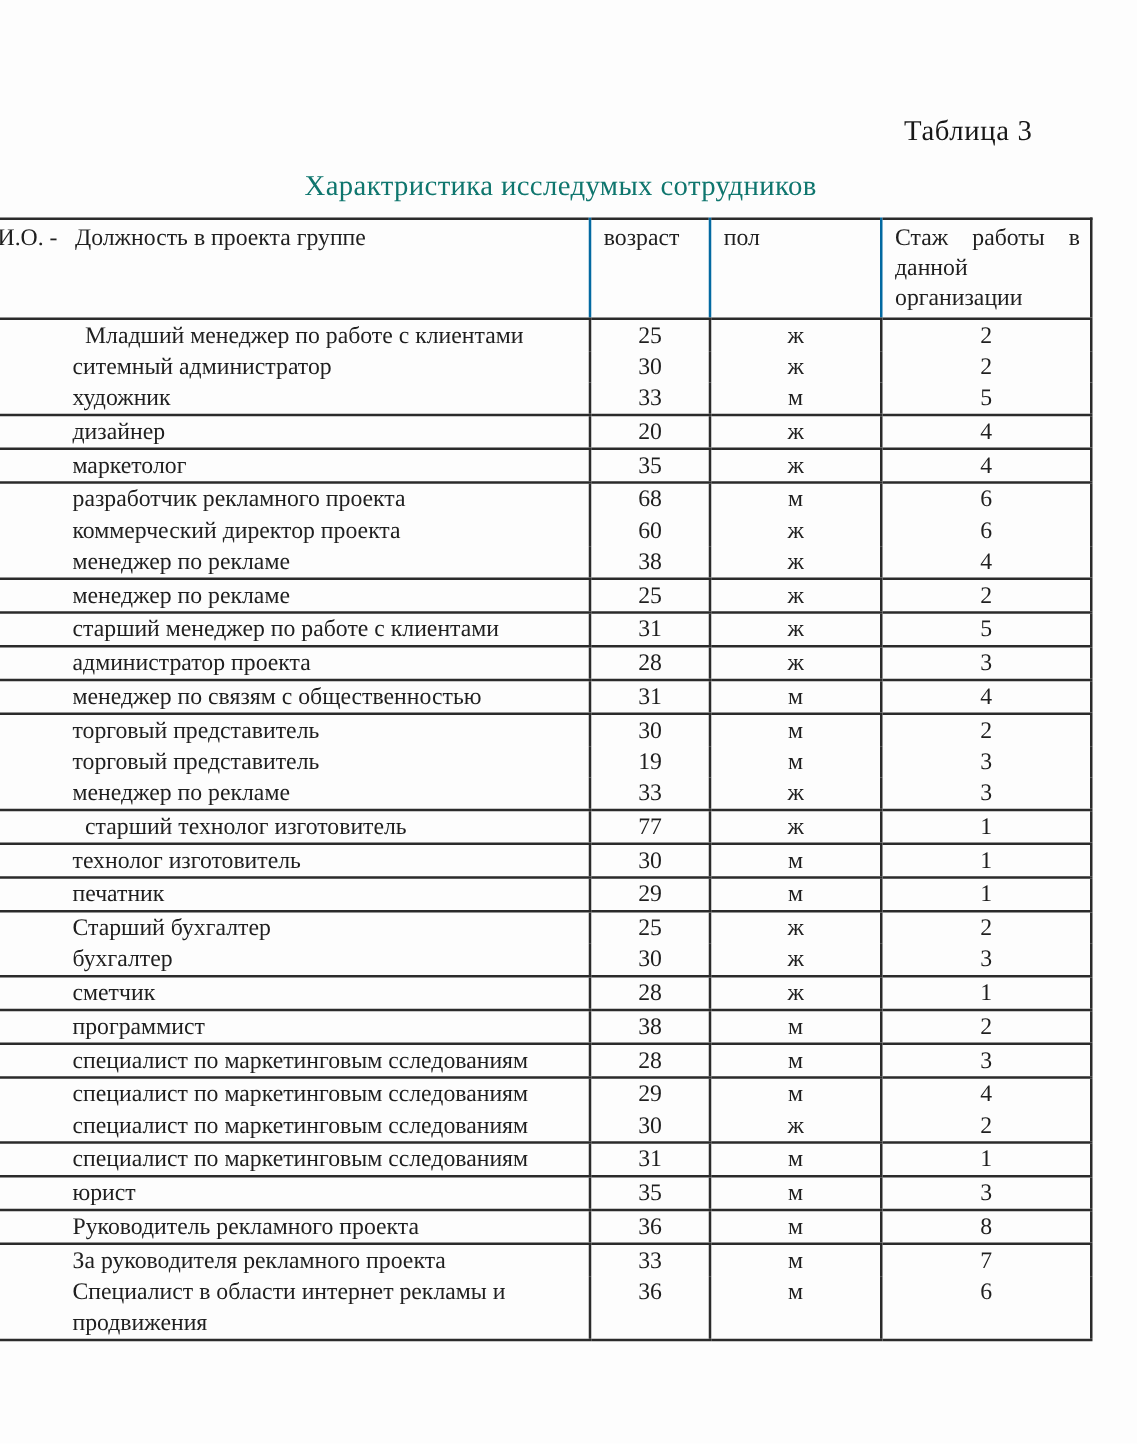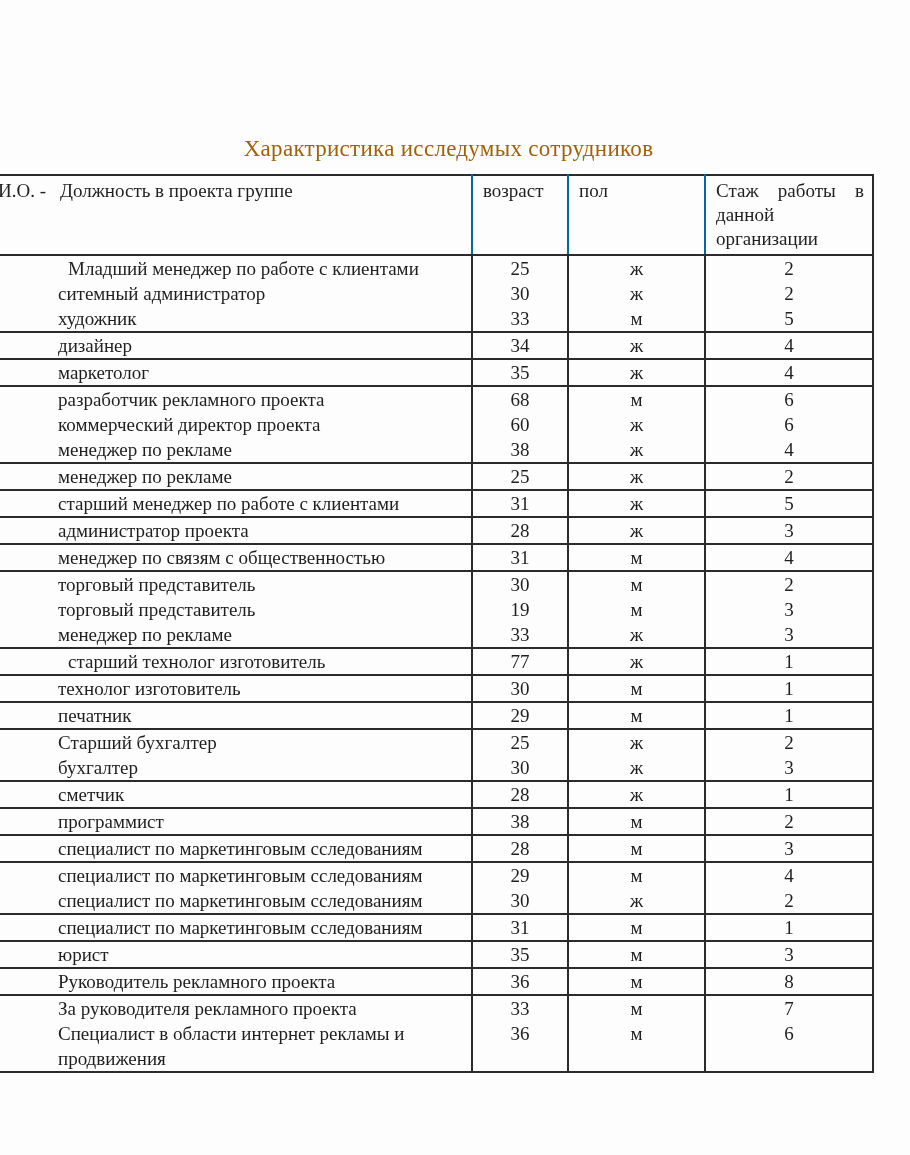--- a/index.html
+++ b/index.html
@@ -24,21 +24,21 @@
     color: #171717;
   }
   .doc-title {
     position: absolute;
     top: 136px;
     left: 0;
     width: 897px;
     text-align: center;
     font-size: 23px;
     letter-spacing: 0.3px;
-    color: #a16207;
+    color: #0f766e;
   }
   table.data-table {
     position: absolute;
     left: -10px;
     top: 174px;
     width: 883px;
     border-collapse: collapse;
     table-layout: fixed;
     font-size: 19px;
     color: #1f1f1f;
@@ -71,20 +71,21 @@
   tbody td.pos { padding-left: 68px; padding-right: 4px; }
   tbody tr.indent td.pos { padding-left: 78px; }
   tbody td.num { text-align: center; }
   tbody tr.group-end td { border-bottom: 2px solid #2b2b2b; }
 </style>
 </head>
 <body>
 
 <div class="page">
 
+  <div class="table-caption">Таблица 3</div>
 
   <div class="doc-title">Характристика исследумых сотрудников</div>
 
   <table class="data-table">
     <colgroup>
       <col class="c-pos">
       <col class="c-age">
       <col class="c-gender">
       <col class="c-exp">
     </colgroup>
@@ -112,21 +113,21 @@
     <td class="num">2</td>
   </tr>
         <tr class="group-end">
     <td class="pos">художник</td>
     <td class="num">33</td>
     <td class="num">м</td>
     <td class="num">5</td>
   </tr>
         <tr class="group-end">
     <td class="pos">дизайнер</td>
-    <td class="num">34</td>
+    <td class="num">20</td>
     <td class="num">ж</td>
     <td class="num">4</td>
   </tr>
         <tr class="group-end">
     <td class="pos">маркетолог</td>
     <td class="num">35</td>
     <td class="num">ж</td>
     <td class="num">4</td>
   </tr>
         <tr>

